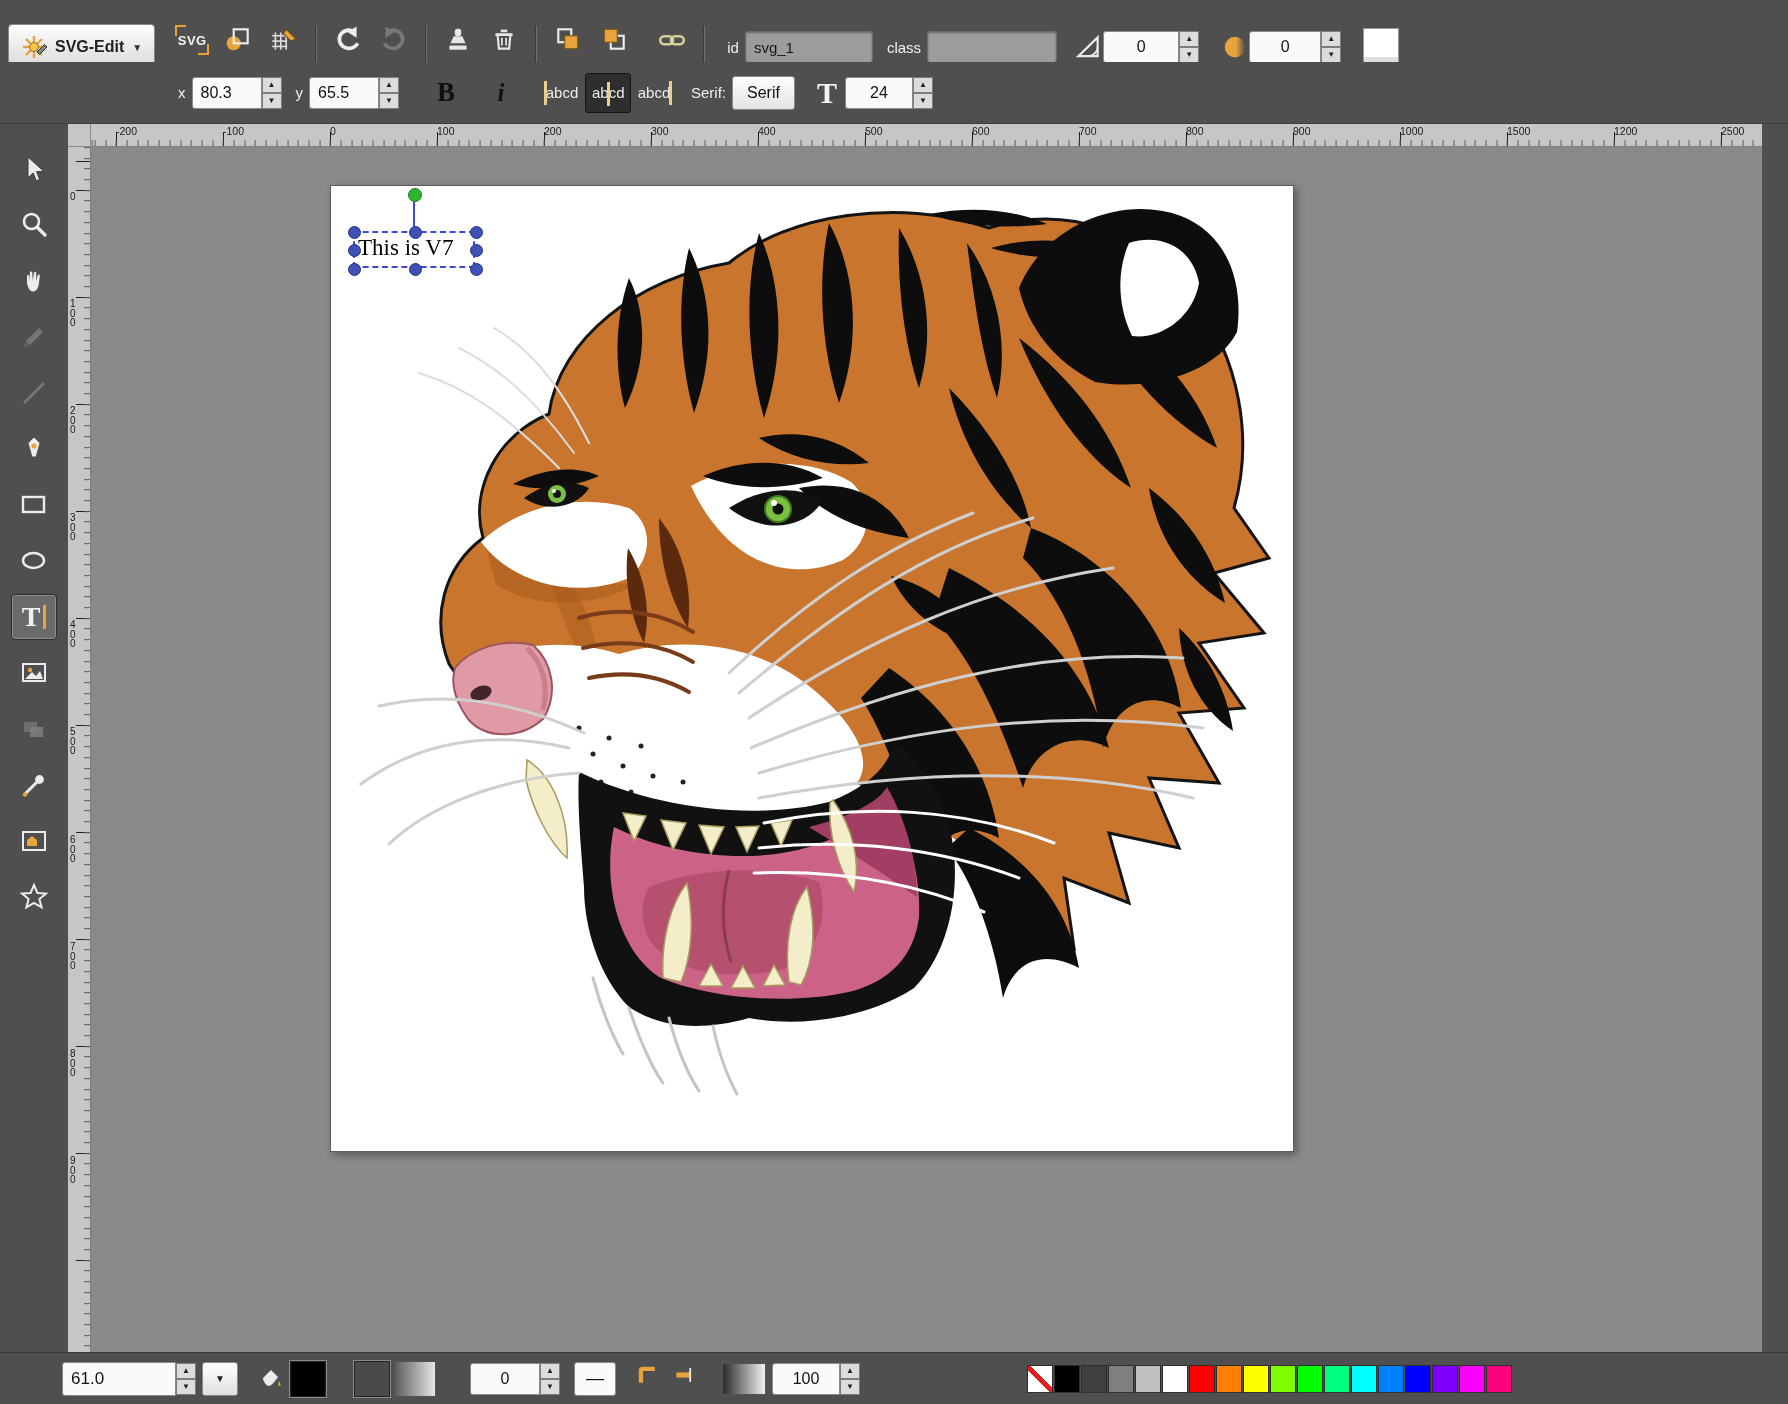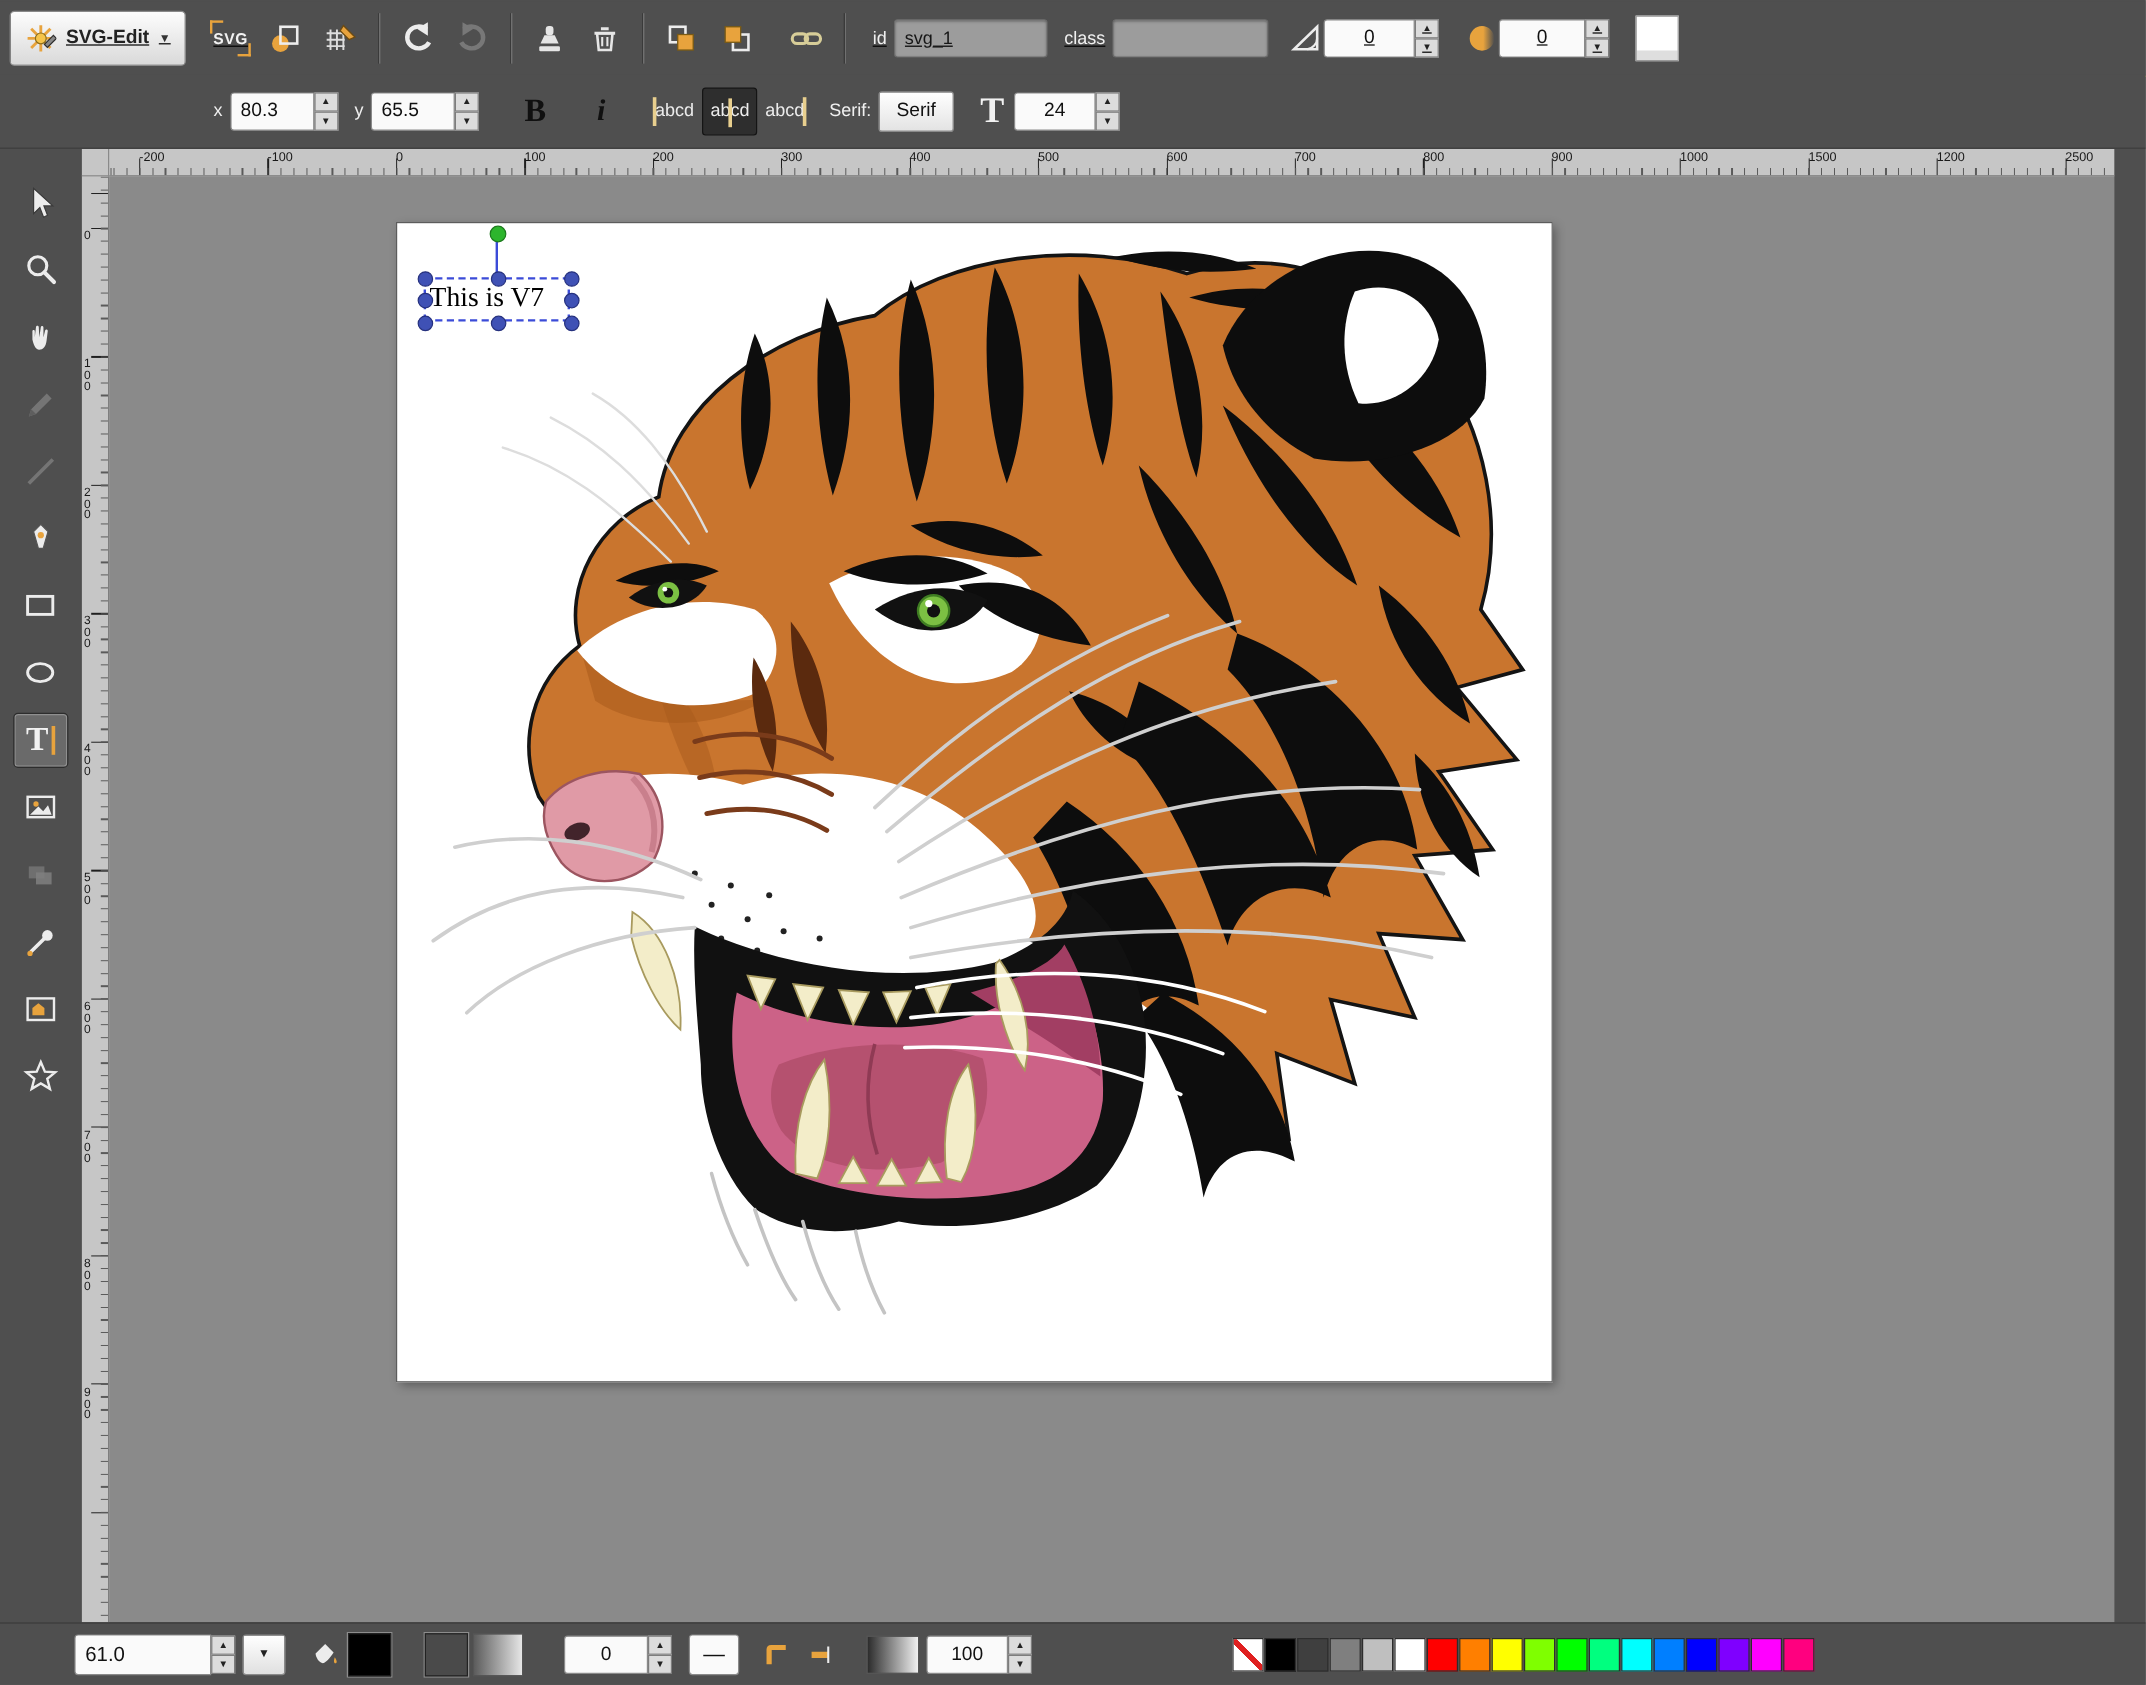--- a/index.html
+++ b/index.html
@@ -2,29 +2,29 @@
 <html><head>
 <meta charset="utf-8">
 <style>
   html,body{margin:0;padding:0;}
   body{width:1788px;height:1404px;overflow:hidden;background:#4f4f4f;
        font-family:"Liberation Sans",sans-serif;-webkit-font-smoothing:antialiased;}
   #app{position:relative;width:1788px;height:1404px;}
 
   
   .bar{position:absolute;left:0;width:1788px;background:#4f4f4f;display:flex;align-items:center;}
-  #top-bar{top:1px;height:62px;border-bottom:1px solid #fde047;z-index:30;text-decoration:underline;}
+  #top-bar{top:16px;height:62px;border-bottom:1px solid #fde047;z-index:30;}
   #second-bar{top:62px;height:62px;border-bottom:1px solid #3d3d3d;z-index:30;padding-left:178px;box-sizing:border-box;}
   #bottom-bar{top:1352px;height:52px;border-top:1px solid #3a3a3a;z-index:30;padding-left:62px;box-sizing:border-box;}
 
   .menu-btn{display:flex;align-items:center;gap:8px;margin-left:8px;height:46px;padding:0 12px;
     background:linear-gradient(#fdfdfd,#d9d9d9);border:1px solid #8a8a8a;border-radius:4px;
     font-size:16px;font-weight:bold;color:#222;cursor:pointer;}
   .menu-btn .caret{font-size:10px;color:#333;}
-  .icon-btn{width:46px;height:46px;display:flex;align-items:center;justify-content:center;
+  .icon-btn{width:46px;height:46px;display:flex;justify-content:center;
     background:transparent;border:none;border-radius:4px;cursor:pointer;position:relative;flex:0 0 auto;}
   .icon-btn.disabled{opacity:.55;cursor:default;}
   .sep{width:2px;height:42px;margin:0 8px;background:linear-gradient(90deg,#3a3a3a 0 1px,#707070 1px 2px);flex:0 0 auto;}
   .tb-label{color:#f0f0f0;font-size:15px;margin:0 6px 0 14px;}
   .dark-input{height:30px;background:#9c9c9c;border:1px solid #6b6b6b;border-radius:3px;
     color:#161616;font-size:15px;padding:0 8px;box-shadow:inset 0 1px 2px rgba(0,0,0,.35);}
   .white-input{height:30px;background:#fafafa;border:1px solid #8a8a8a;border-radius:3px 0 0 3px;
     color:#111;font-size:16px;padding:0 8px;}
   .stepper{display:inline-flex;flex-direction:column;width:20px;height:32px;flex:0 0 auto;}
   .stepper button{flex:1;font-size:8px;line-height:8px;padding:0;background:#dcdcdc;border:1px solid #7d7d7d;color:#222;cursor:pointer;}

